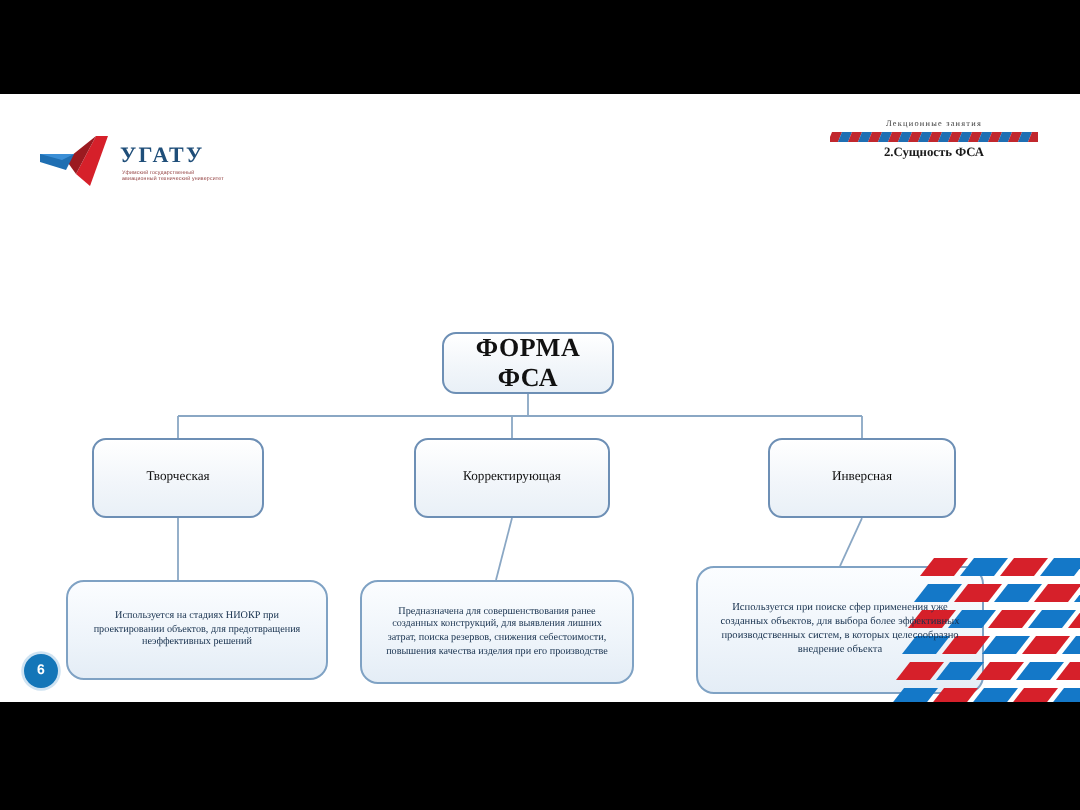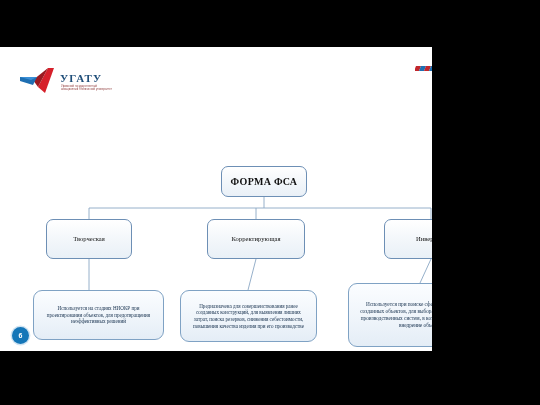--- a/index.html
+++ b/index.html
@@ -2,21 +2,21 @@
 <html lang="ru"><head>
 <meta charset="utf-8">
 <title>ФОРМА ФСА</title>
 <style>
   html,body{margin:0;padding:0;background:#000;}
   body{
     width:540px;height:405px;overflow:hidden;position:relative;
     font-family:"Liberation Serif", serif;
   }
   .slide-frame{
-    position:absolute;left:0;top:0;width:432px;height:405px;
+    position:absolute;left:0;top:0;width:540px;height:405px;
     background:#000;overflow:hidden;
   }
   .slide-canvas{
     position:absolute;left:0;top:47px;width:540px;height:304px;
     background:#ffffff;overflow:hidden;
   }
 
   
   .logo-block{position:absolute;left:18px;top:20px;width:92px;height:36px;}
   .logo-mark{position:absolute;left:0;top:0;width:44px;height:28px;}
@@ -76,21 +76,21 @@
     position:absolute;left:-11px;top:-8px;width:100%;height:100%;
     background:#4a79b5;border-radius:7px;z-index:-1;
   }
   .node-label{
     position:relative;z-index:2;padding:0 6px;
     font-family:"Liberation Serif",serif;line-height:1.12;
   }
 
   
   #node-root{left:221px;top:119px;width:86px;height:31px;}
-  #node-root .node-label{font-size:10px;font-weight:700;letter-spacing:.3px;}
+  #node-root .node-label{font-size:13px;font-weight:700;letter-spacing:.3px;}
 
   
   #node-creative{left:46px;top:172px;width:86px;height:40px;}
   #node-correcting{left:207px;top:172px;width:98px;height:40px;}
   #node-inverse{left:384px;top:172px;width:94px;height:40px;}
   #node-creative .node-label,
   #node-correcting .node-label,
   #node-inverse .node-label{font-size:6.6px;}
 
   

